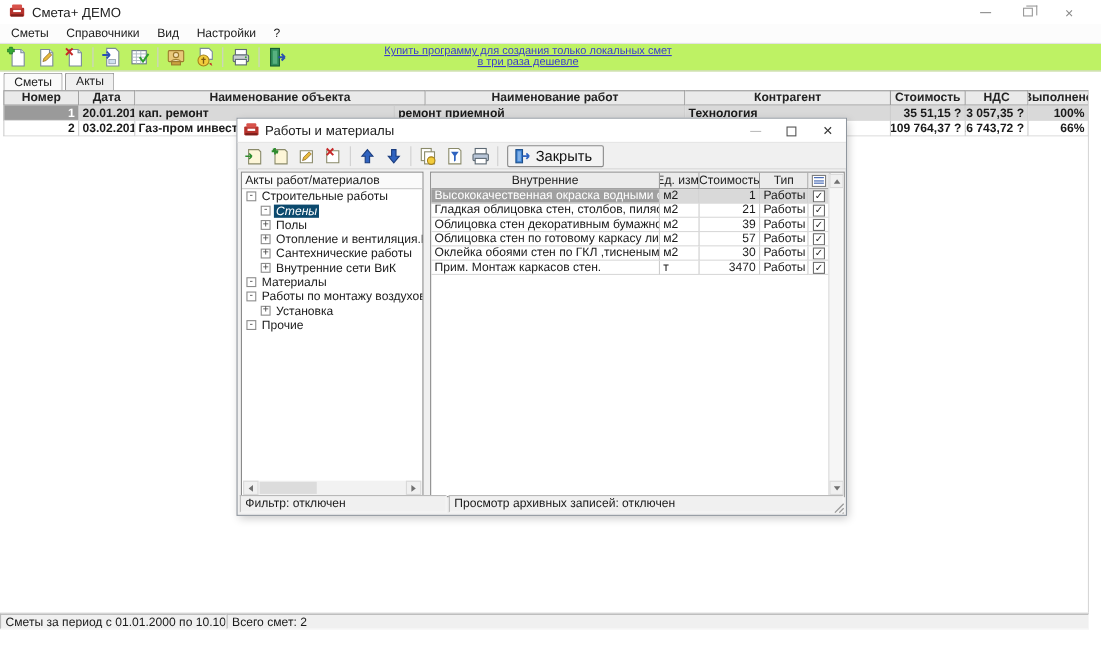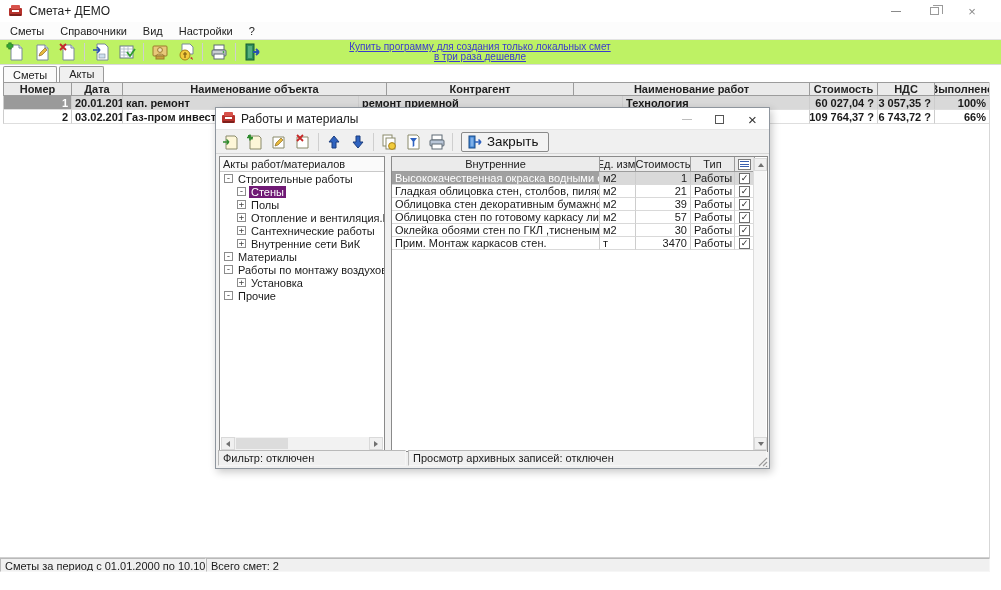--- a/index.html
+++ b/index.html
@@ -62,21 +62,21 @@
   .dlg-toolbar .tbtn { width:24px; height:22px; }
   .closebtn { margin-left:5px; display:flex; align-items:center; gap:4px; border:1px solid #8a8a8a; background:#f3f3f3; height:20px; padding:0 10px 0 5px; border-radius:2px; color:#111; }
 
   
   .treepanel { position:absolute; left:3px; top:48px; width:166px; height:296px; background:#fff; border:1px solid #8a8a8a; overflow:hidden; }
   .tree-header { height:15px; background:#fafafa; border-bottom:1px solid #c9c9c9; padding:1px 0 0 3px; color:#222; white-space:nowrap; }
   .titem { height:13px; display:flex; align-items:center; white-space:nowrap; }
   .titem .tbox { width:9px; height:9px; border:1px solid #8c8c8c; background:#fff; font-size:9px; line-height:7px; text-align:center; color:#444; margin-right:3px; flex:none; font-family:"DejaVu Sans Mono",monospace; }
   .titem.lvl0 { padding-left:4px; } .titem.lvl1 { padding-left:17px; }
   .titem .tlabel { padding:0 2px; }
-  .titem.sel .tlabel { background:#701a75; color:#fff; }
+  .titem.sel .tlabel { background:#0c4a6e; color:#fff;font-style:italic; }
   .tree-hscroll { position:absolute; left:1px; right:1px; bottom:1px; height:13px; background:#f2f2f2; display:flex; align-items:center; }
   .scr-btn { width:14px; height:13px; background:#f0f0f0; border:1px solid #d9d9d9; display:flex; align-items:center; justify-content:center; flex:none; }
   .hthumb { width:52px; height:11px; background:#dcdcdc; margin-left:1px; }
   .tree-hscroll .scr-right { margin-left:auto; }
   .arr { width:0; height:0; }
   .arr.l { border-top:3px solid transparent; border-bottom:3px solid transparent; border-right:4px solid #707070; }
   .arr.r { border-top:3px solid transparent; border-bottom:3px solid transparent; border-left:4px solid #707070; }
   .arr.u { border-left:3px solid transparent; border-right:3px solid transparent; border-bottom:4px solid #707070; }
   .arr.d { border-left:3px solid transparent; border-right:3px solid transparent; border-top:4px solid #707070; }
 
@@ -218,33 +218,33 @@
   <div class="tabsbar">
     <span class="tab active">Сметы</span>
     <span class="tab">Акты</span>
   </div>
 
   <div class="mtable">
     <div class="mrow header">
       <div class="mcell c-num" style="justify-content:center;">Номер</div>
       <div class="mcell c-date" style="justify-content:center;">Дата</div>
       <div class="mcell c-obj" style="justify-content:center;">Наименование объекта</div>
+      <div class="mcell c-works" style="justify-content:center;">Наименование работ</div>
       <div class="mcell c-contr" style="justify-content:center;">Контрагент</div>
-      <div class="mcell c-works" style="justify-content:center;">Наименование работ</div>
       <div class="mcell c-cost" style="justify-content:center;">Стоимость</div>
       <div class="mcell c-vat" style="justify-content:center;">НДС</div>
       <div class="mcell c-done" style="justify-content:center;">Выполнено</div>
     </div>
     <div class="mrow body sel">
       <div class="mcell c-num">1</div>
       <div class="mcell c-date">20.01.2017</div>
       <div class="mcell c-works">кап. ремонт</div>
       <div class="mcell c-obj">ремонт приемной</div>
       <div class="mcell c-contr">Технология</div>
-      <div class="mcell c-cost">60 027,04 ?</div>
+      <div class="mcell c-cost">35 51,15 ?</div>
       <div class="mcell c-vat">3 057,35 ?</div>
       <div class="mcell c-done">100%</div>
     </div>
     <div class="mrow body">
       <div class="mcell c-num">2</div>
       <div class="mcell c-date">03.02.2017</div>
       <div class="mcell c-obj">Газ-пром инвест</div>
       <div class="mcell c-works"></div>
       <div class="mcell c-contr"></div>
       <div class="mcell c-cost">109 764,37 ?</div>

